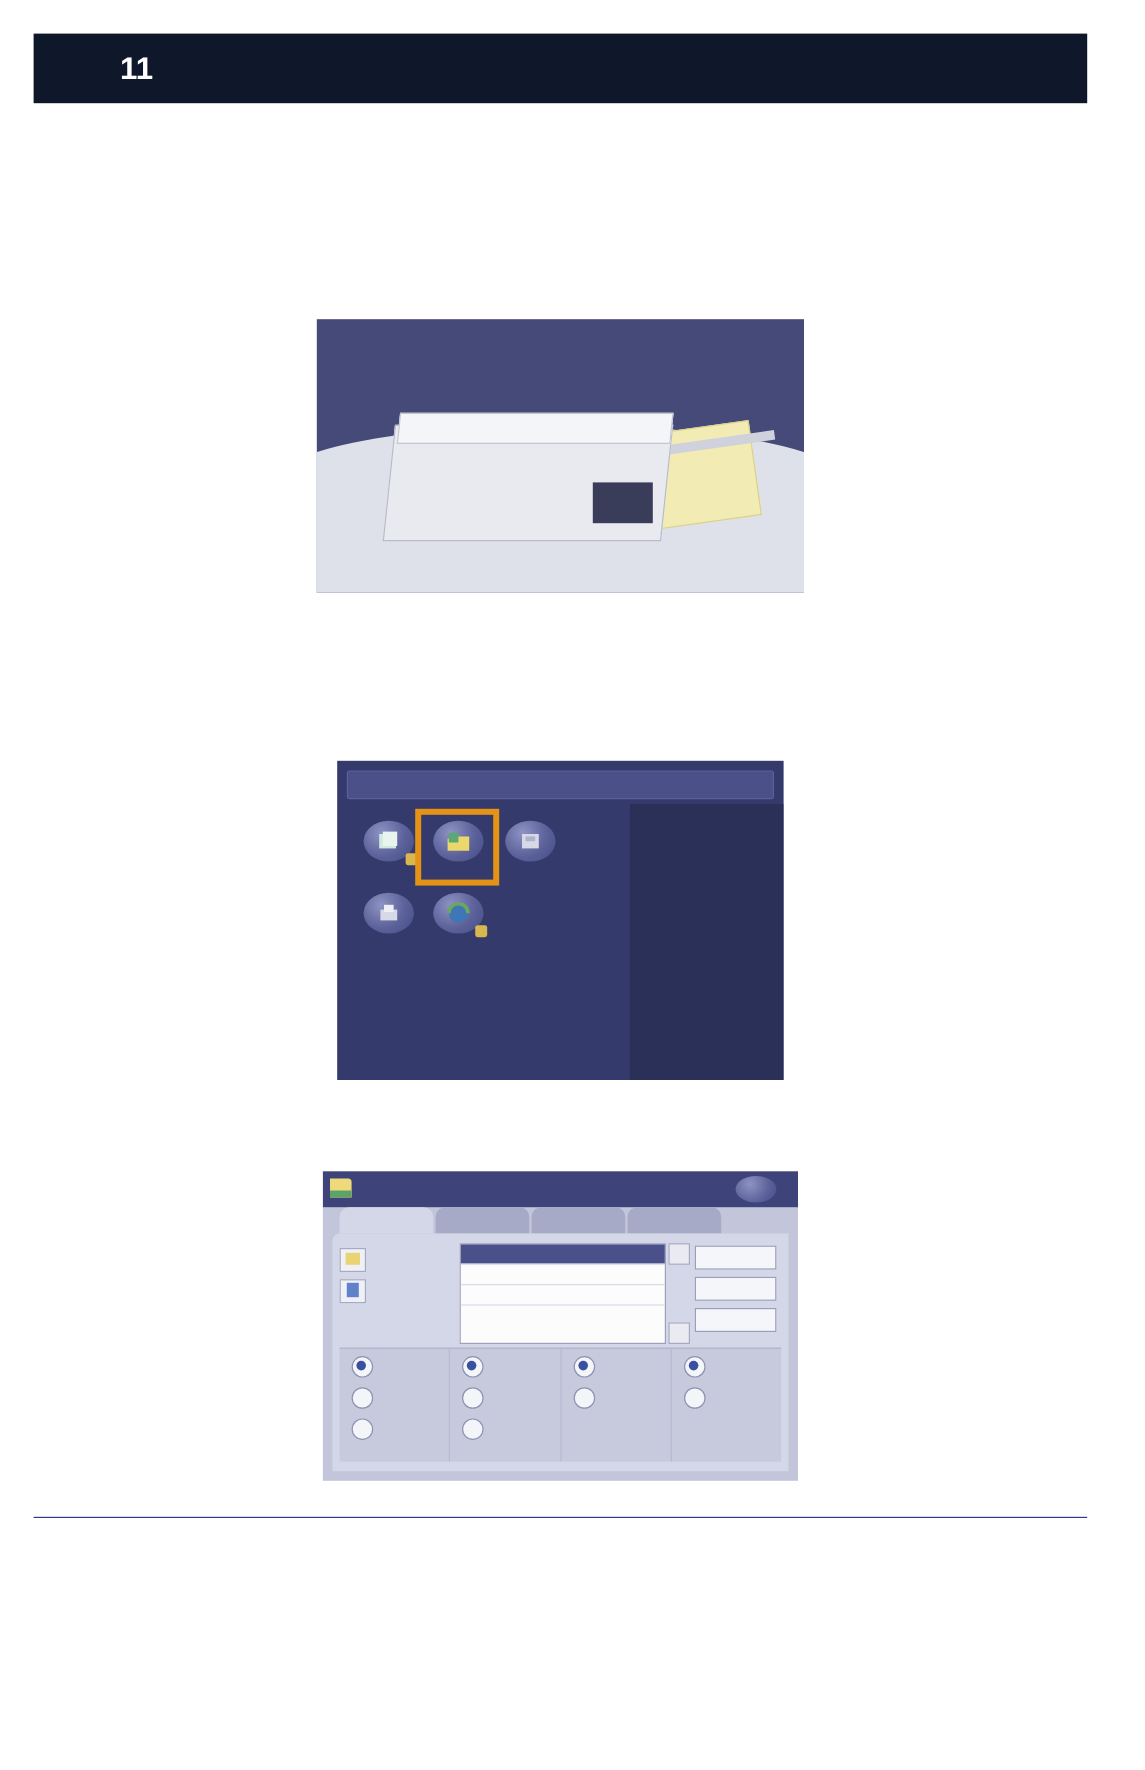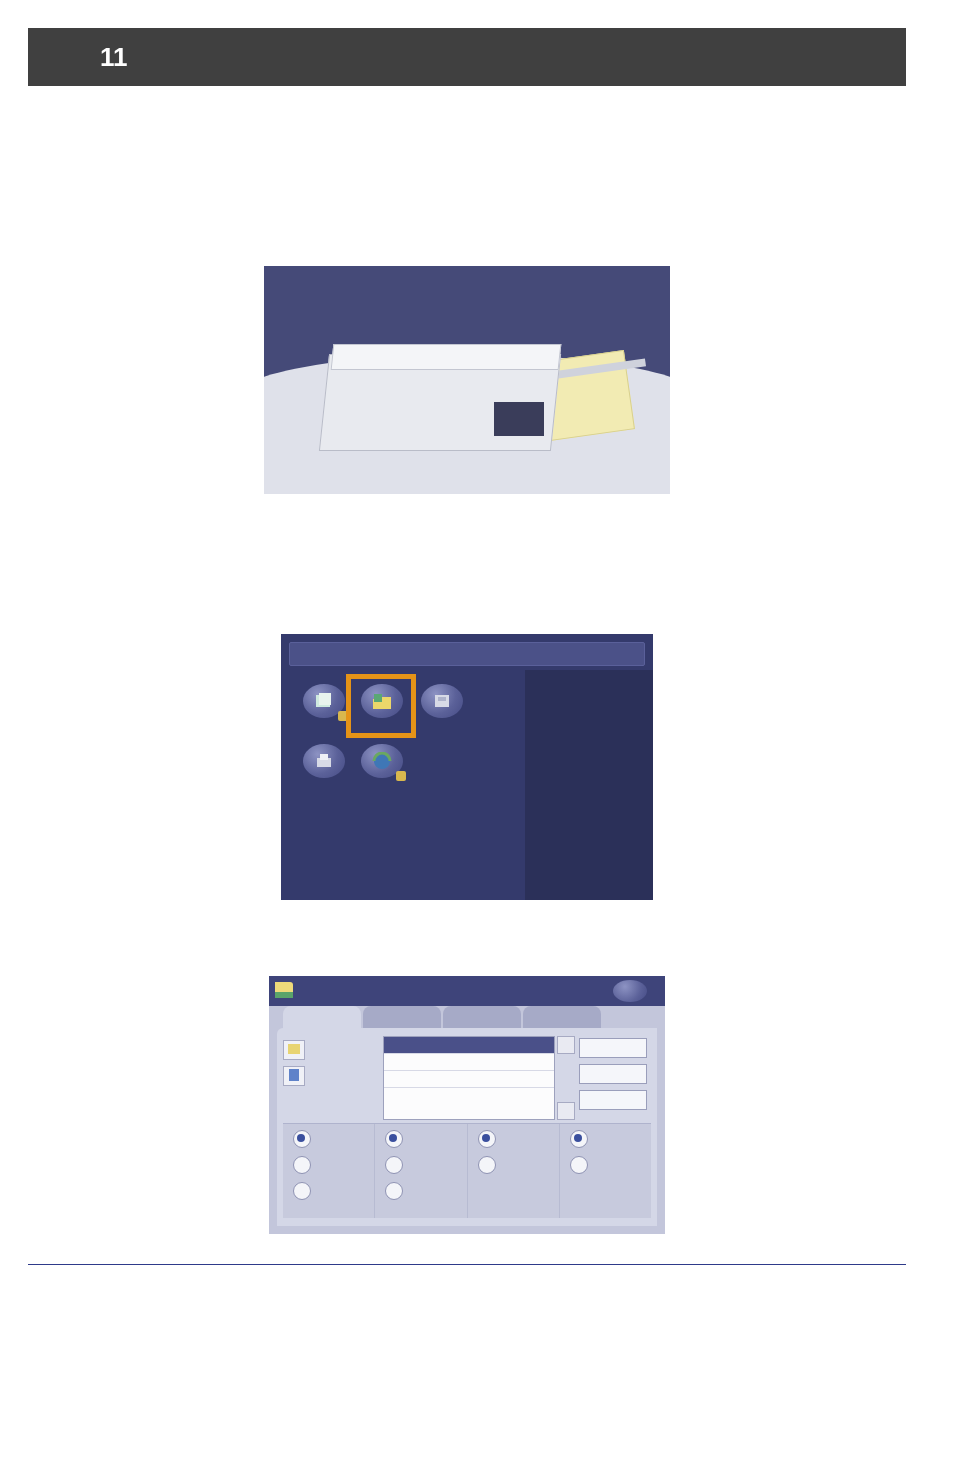--- a/index.html
+++ b/index.html
@@ -9,21 +9,21 @@
     font-family: Arial, Helvetica, sans-serif;
   }
   .page {
     width: 954px;
     height: 1475px;
     position: relative;
     box-sizing: border-box;
     padding: 28px 48px 0 28px;
   }
   .header-bar {
-    background: #404040;
+    background: #0f172a;
     height: 58px;
     display: flex;
     align-items: center;
     padding-left: 72px;
     box-sizing: border-box;
   }
   .header-number {
     color: #ffffff;
     font-size: 26px;
     font-weight: bold;

